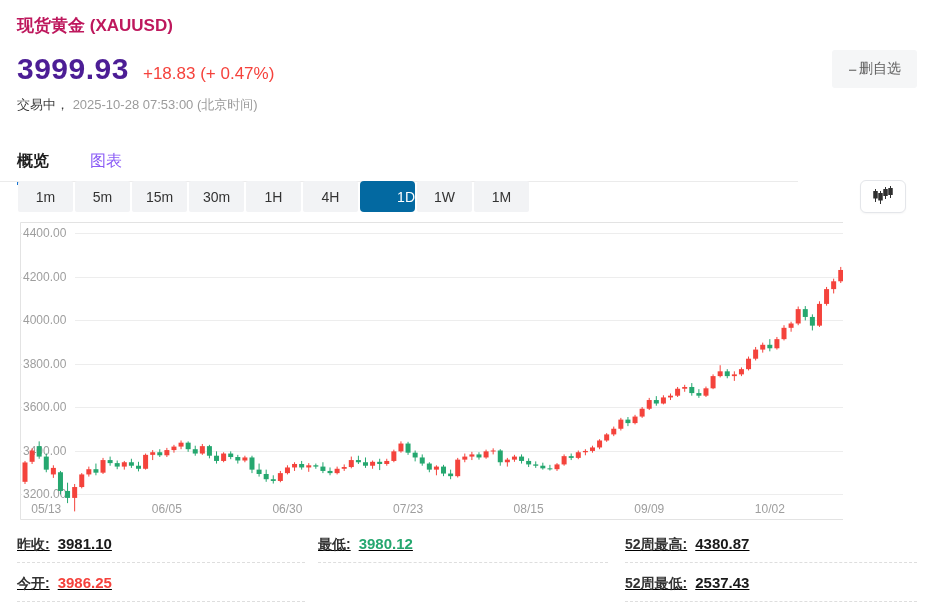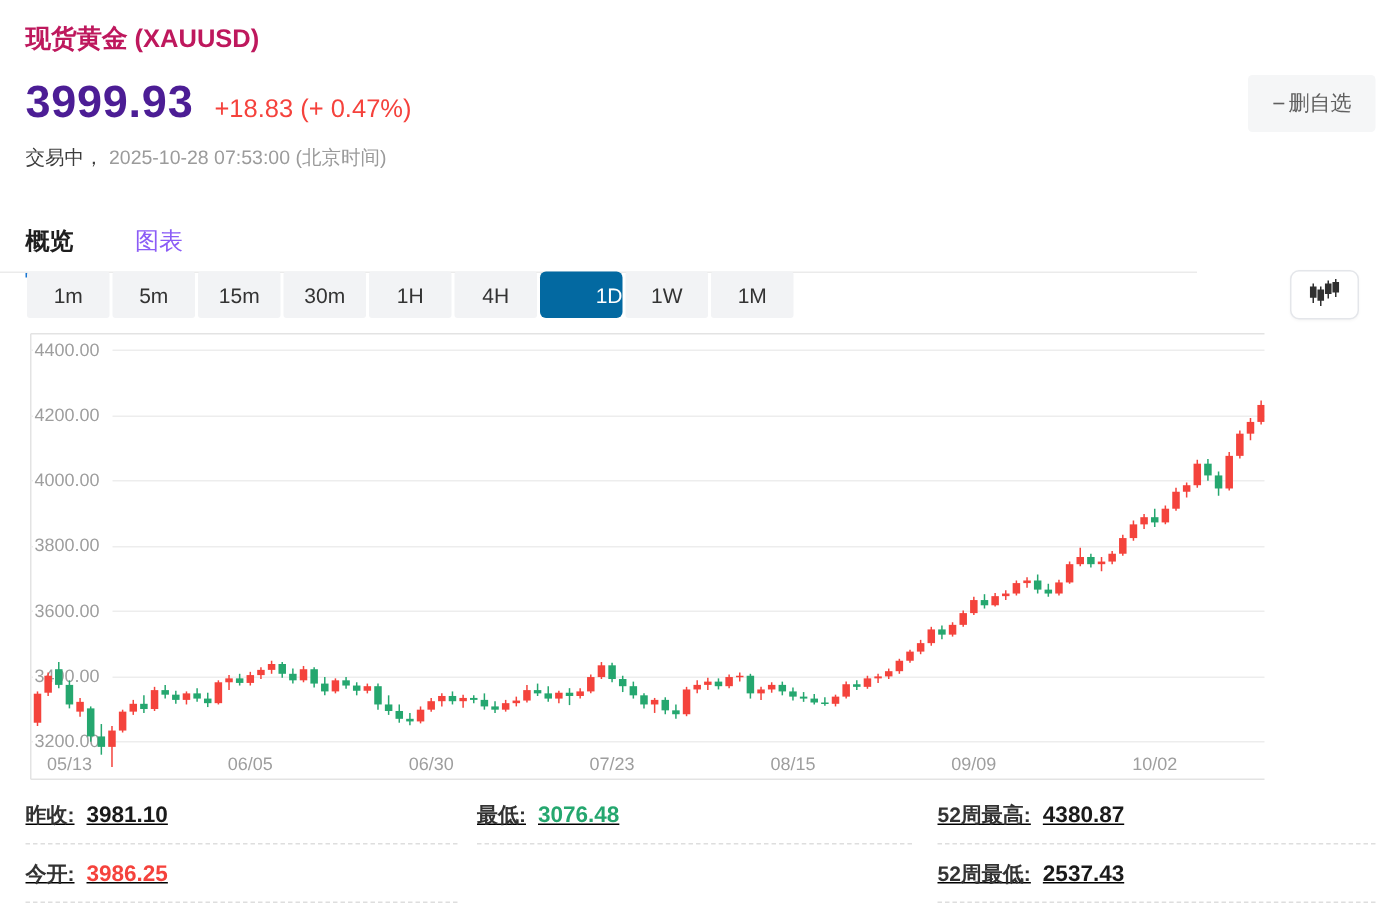--- a/index.html
+++ b/index.html
@@ -390,19 +390,19 @@
       <text x="920.4065040650406" y="291" fill="#9e9e9e" text-anchor="middle" font-size="12" font-family="&quot;Liberation Sans&quot;, sans-serif">10/27</text>
     </svg>
 </div>
 
 <div class="abs stats">
     <div class="stat-col c0">
       <div class="stat-row"><span class="stat-label">昨收:</span><span class="stat-value v-dark">3981.10</span></div>
       <div class="stat-row"><span class="stat-label">今开:</span><span class="stat-value v-up">3986.25</span></div>
     </div>
     <div class="stat-col c1">
-      <div class="stat-row"><span class="stat-label">最低:</span><span class="stat-value v-down">3076.48</span></div>
+      <div class="stat-row"><span class="stat-label">最低:</span><span class="stat-value v-down">3980.12</span></div>
     </div>
     <div class="stat-col c2">
       <div class="stat-row"><span class="stat-label">52周最高:</span><span class="stat-value v-dark">4380.87</span></div>
       <div class="stat-row"><span class="stat-label">52周最低:</span><span class="stat-value v-dark">2537.43</span></div>
     </div>
   </div>
 
 </body></html>

